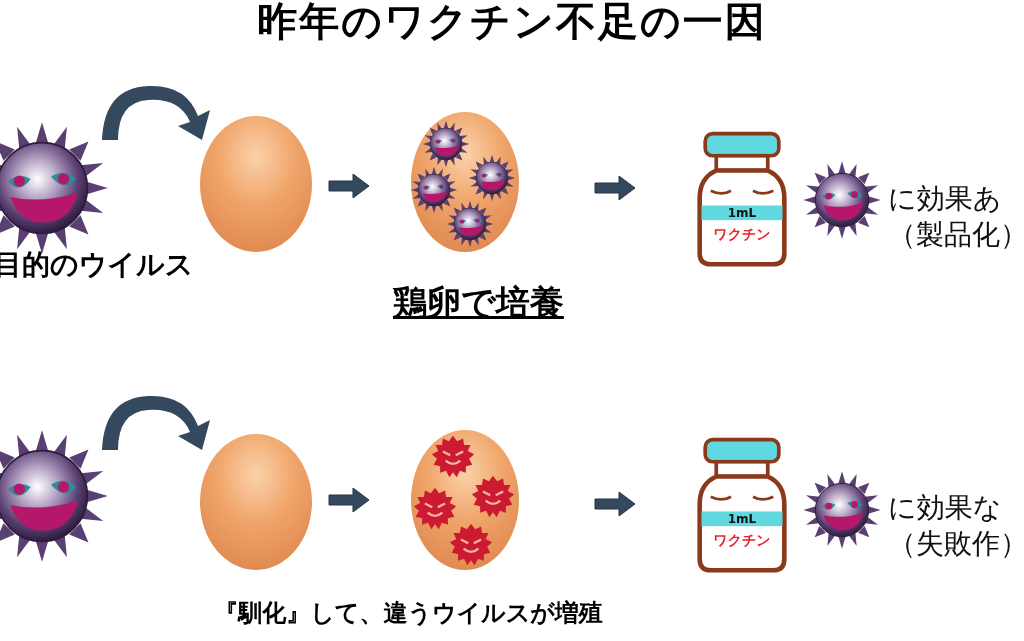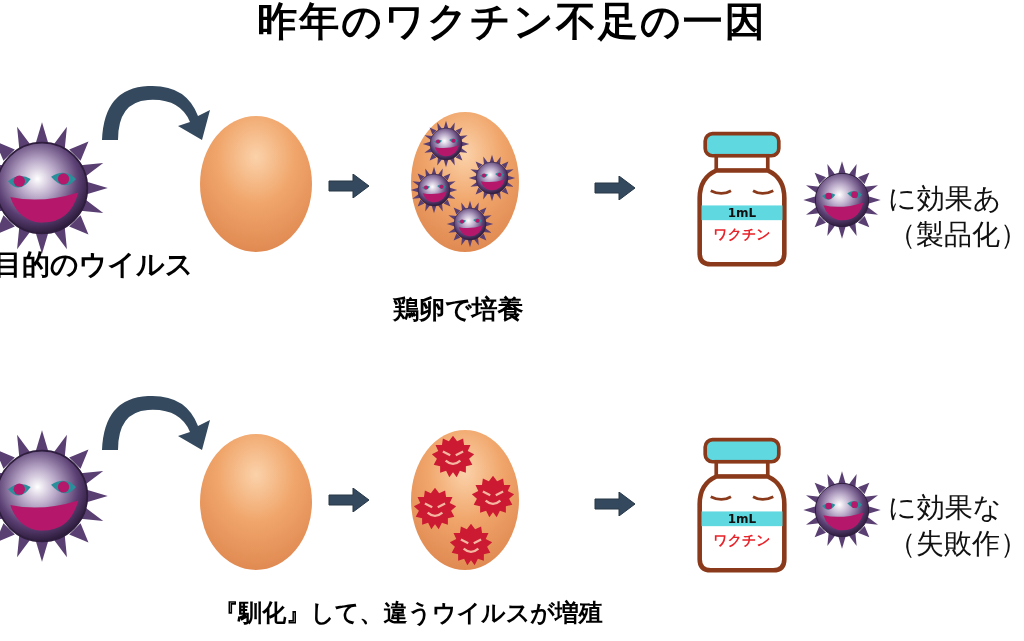--- a/index.html
+++ b/index.html
@@ -9,21 +9,21 @@
     font-family: "DejaVu Sans", "Liberation Sans", sans-serif;
   }
   .abs { position:absolute; }
   .title {
     left:0; top:-6px; width:1024px; text-align:center;
     font-size:40px; font-weight:bold; color:#000; letter-spacing:2px;
     white-space:nowrap;
   }
   .label-bold { font-weight:bold; color:#000; white-space:nowrap; }
   .lbl-virus1 { left:-6px; top:246px; font-size:28px; }
-  .lbl-culture { left:393px; top:292px; font-size:26px; }
+  .lbl-culture { left:393px; top:280px; font-size:34px;text-decoration:underline; }
   .lbl-bottom { left:0; top:597px; width:817px; text-align:center; font-size:24px; }
   .result-text { font-size:28px; color:#111; line-height:36px; white-space:nowrap; }
   .res1 { left:888px; top:181px; }
   .res2 { left:888px; top:490px; }
   svg { position:absolute; overflow:visible; }
 </style>
 </head>
 <body>
 
 <svg width="0" height="0" style="position:absolute">

